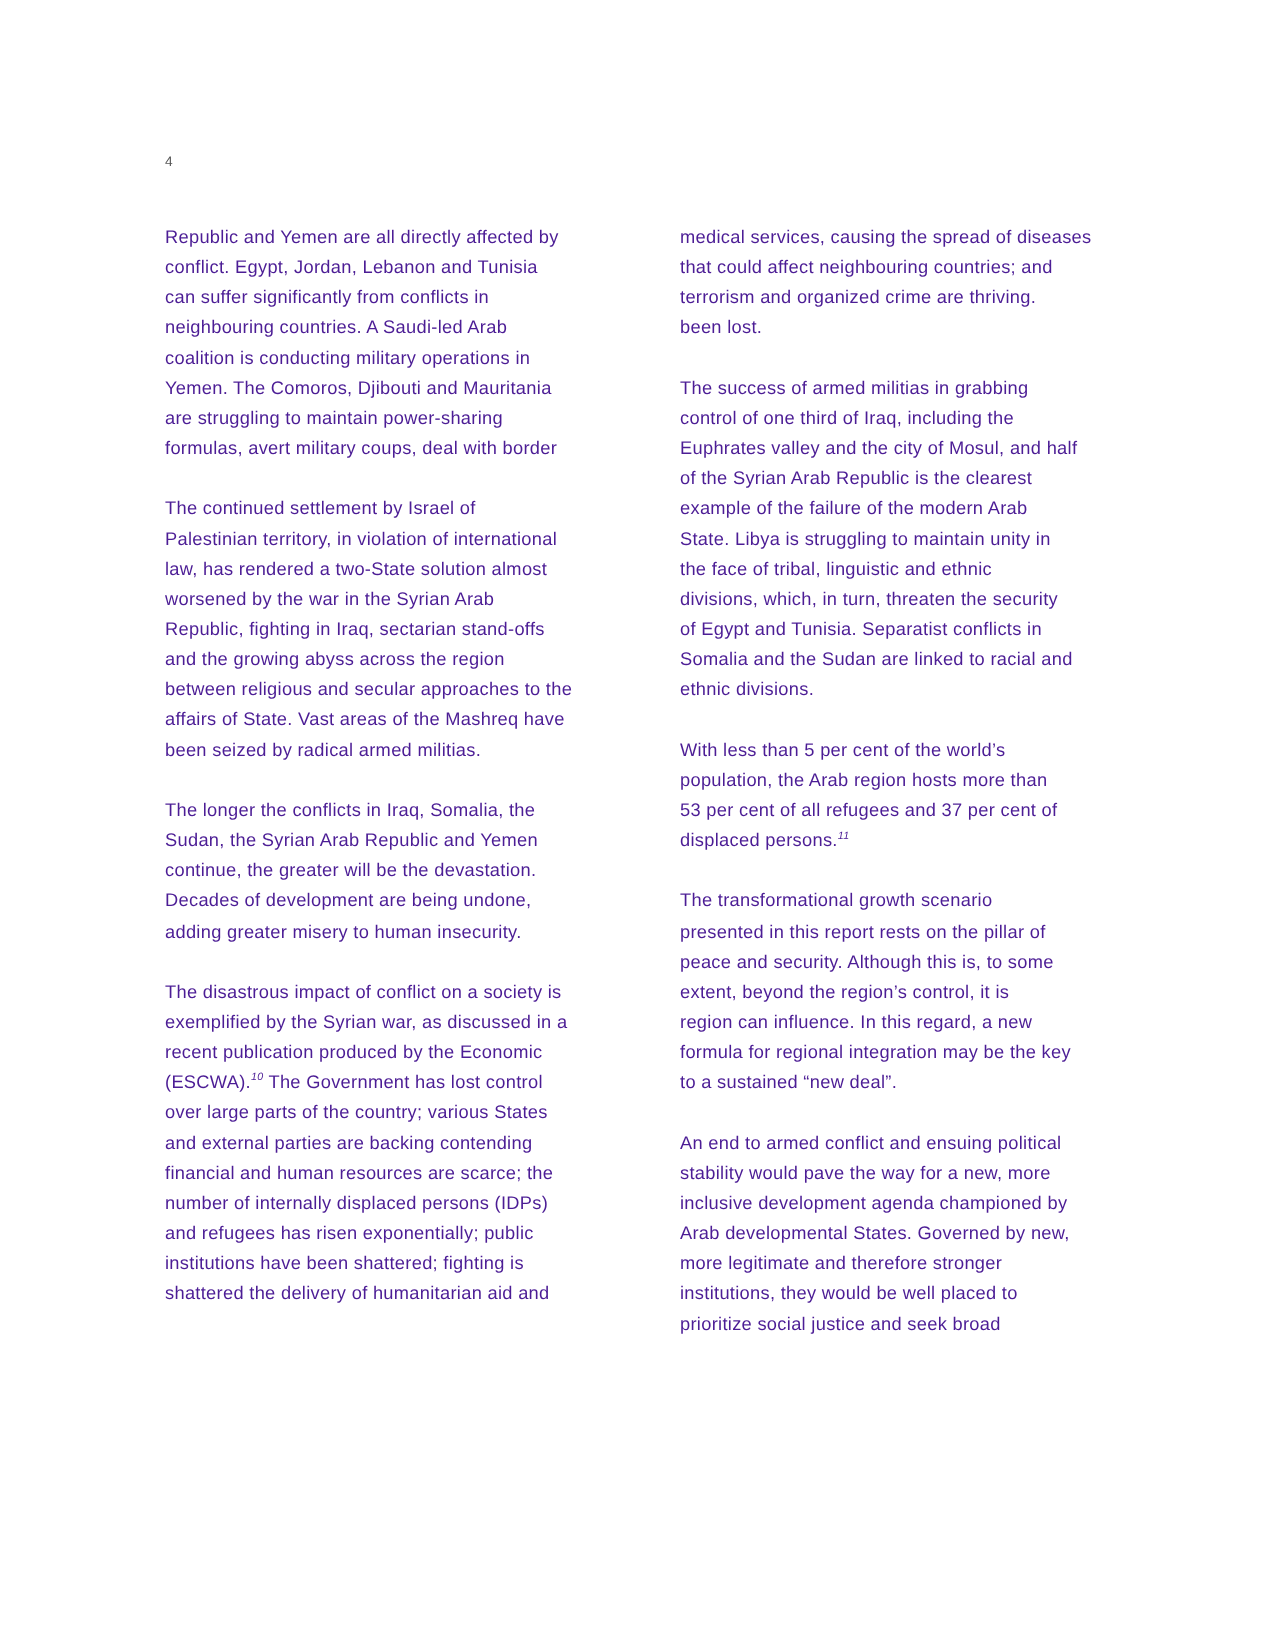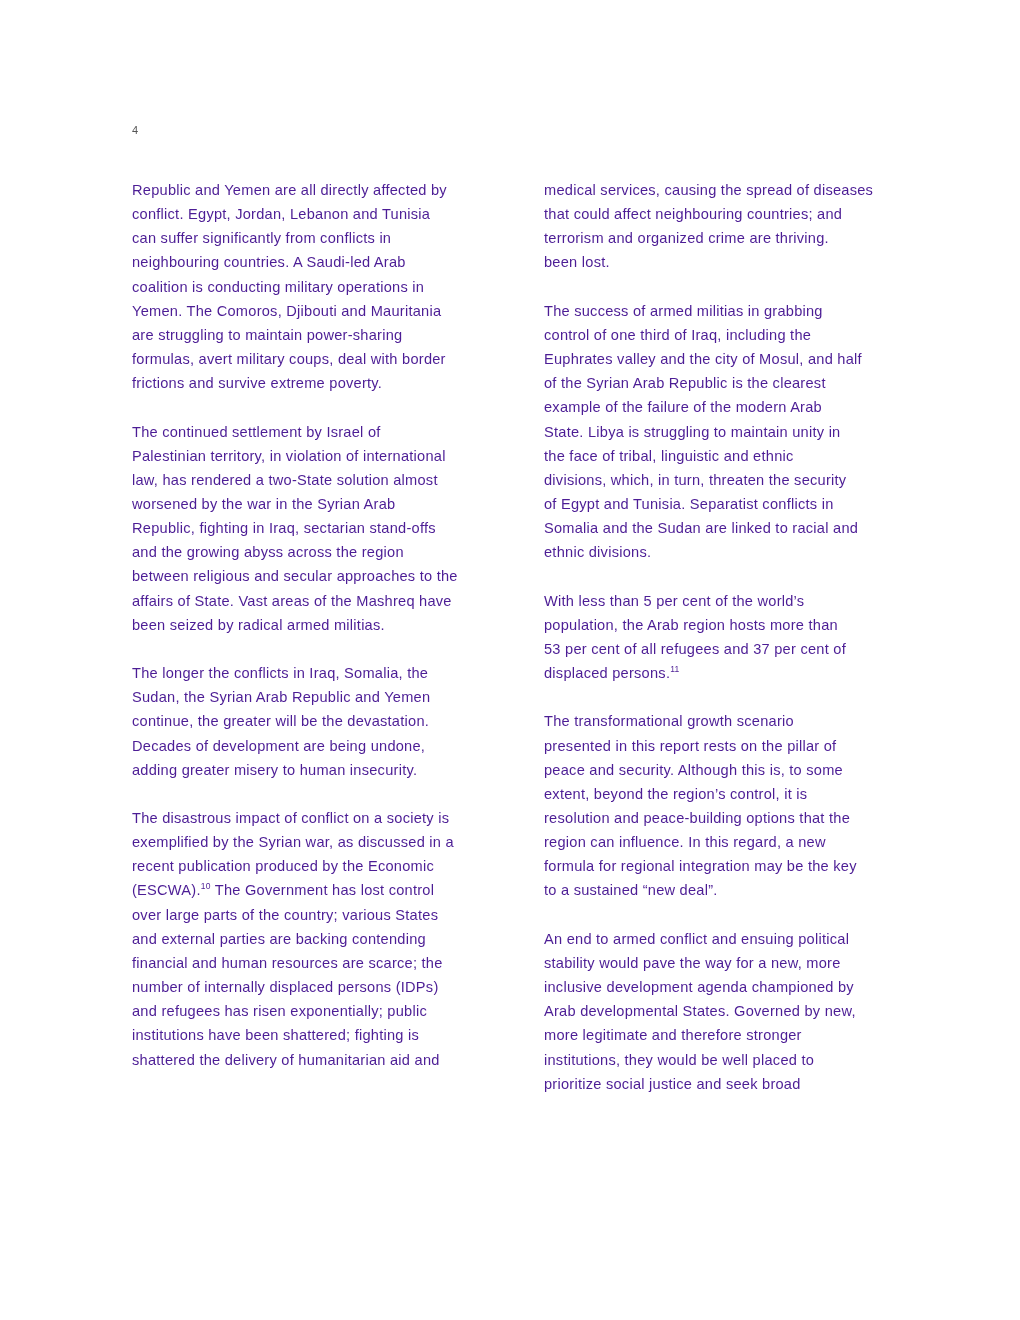--- a/index.html
+++ b/index.html
@@ -11,38 +11,37 @@
     .col {
       position: absolute; top: 178px; width: 368px;
       font-family: "Liberation Sans", sans-serif;
       font-size: 14.6px; line-height: 24.15px; color: #4c1d95;
       letter-spacing: 0.25px;
     }
     .col.left { left: 132px; }
     .col.right { left: 520px; margin-left: 24px; }
     .col p { margin: 0 0 24.15px 0; }
     .line { display: block; white-space: nowrap; }
-    sup { font-size: 8.5px; line-height: 0; vertical-align: 6px; }
+    sup { font-size: 8.5px; line-height: 0; vertical-align: 6px; font-style: italic; }
   </style>
 </head>
 <body>
 
 <div class="page-number">4</div>
 
 <div class="col left">
   <p>
     <span class="line">Republic and Yemen are all directly affected by</span>
     <span class="line">conflict. Egypt, Jordan, Lebanon and Tunisia</span>
     <span class="line">can suffer significantly from conflicts in</span>
     <span class="line">neighbouring countries. A Saudi-led Arab</span>
     <span class="line">coalition is conducting military operations in</span>
     <span class="line">Yemen. The Comoros, Djibouti and Mauritania</span>
     <span class="line">are struggling to maintain power-sharing</span>
     <span class="line">formulas, avert military coups, deal with border</span>
-    <span class="line">frictions and survive extreme poverty.</span>
   </p>
   <p>
     <span class="line">The continued settlement by Israel of</span>
     <span class="line">Palestinian territory, in violation of international</span>
     <span class="line">law, has rendered a two-State solution almost</span>
     <span class="line">worsened by the war in the Syrian Arab</span>
     <span class="line">Republic, fighting in Iraq, sectarian stand-offs</span>
     <span class="line">and the growing abyss across the region</span>
     <span class="line">between religious and secular approaches to the</span>
     <span class="line">affairs of State. Vast areas of the Mashreq have</span>
@@ -94,21 +93,20 @@
     <span class="line">With less than 5 per cent of the world’s</span>
     <span class="line">population, the Arab region hosts more than</span>
     <span class="line">53 per cent of all refugees and 37 per cent of</span>
     <span class="line"><span>displaced persons.</span><sup>11</sup><span></span></span>
   </p>
   <p>
     <span class="line">The transformational growth scenario</span>
     <span class="line">presented in this report rests on the pillar of</span>
     <span class="line">peace and security. Although this is, to some</span>
     <span class="line">extent, beyond the region’s control, it is</span>
-    <span class="line">resolution and peace-building options that the</span>
     <span class="line">region can influence. In this regard, a new</span>
     <span class="line">formula for regional integration may be the key</span>
     <span class="line">to a sustained “new deal”.</span>
   </p>
   <p>
     <span class="line">An end to armed conflict and ensuing political</span>
     <span class="line">stability would pave the way for a new, more</span>
     <span class="line">inclusive development agenda championed by</span>
     <span class="line">Arab developmental States. Governed by new,</span>
     <span class="line">more legitimate and therefore stronger</span>

